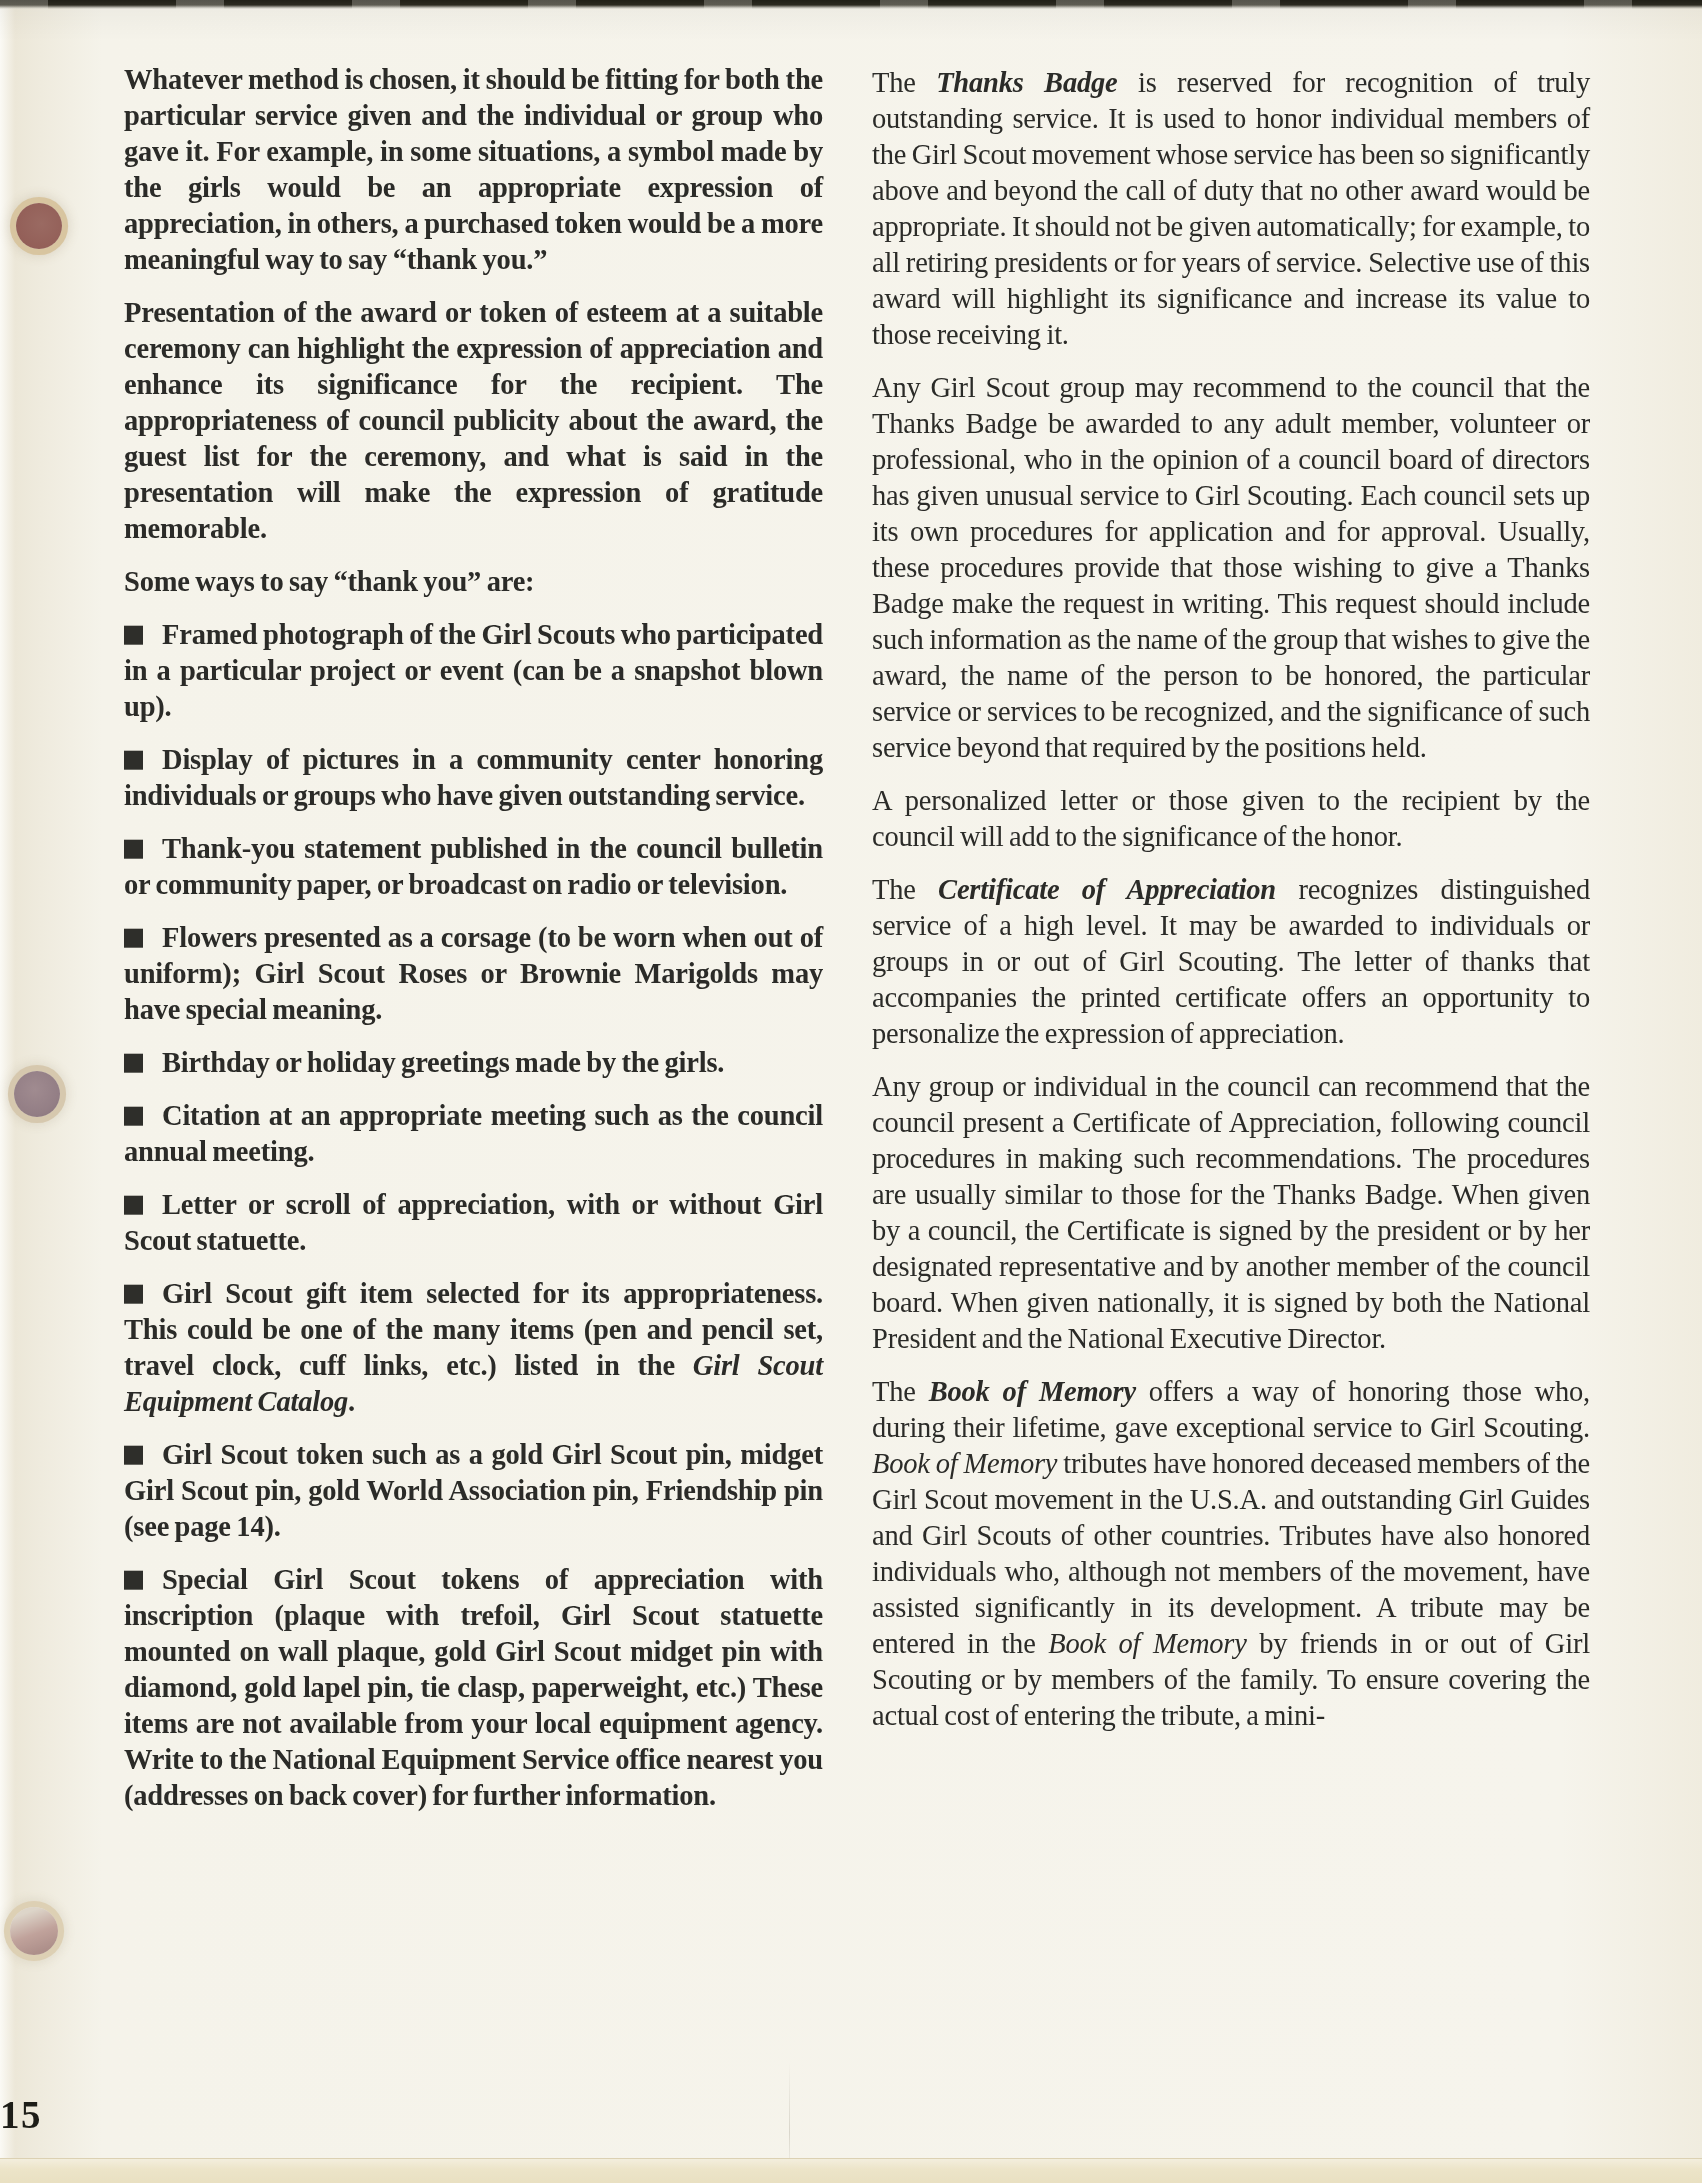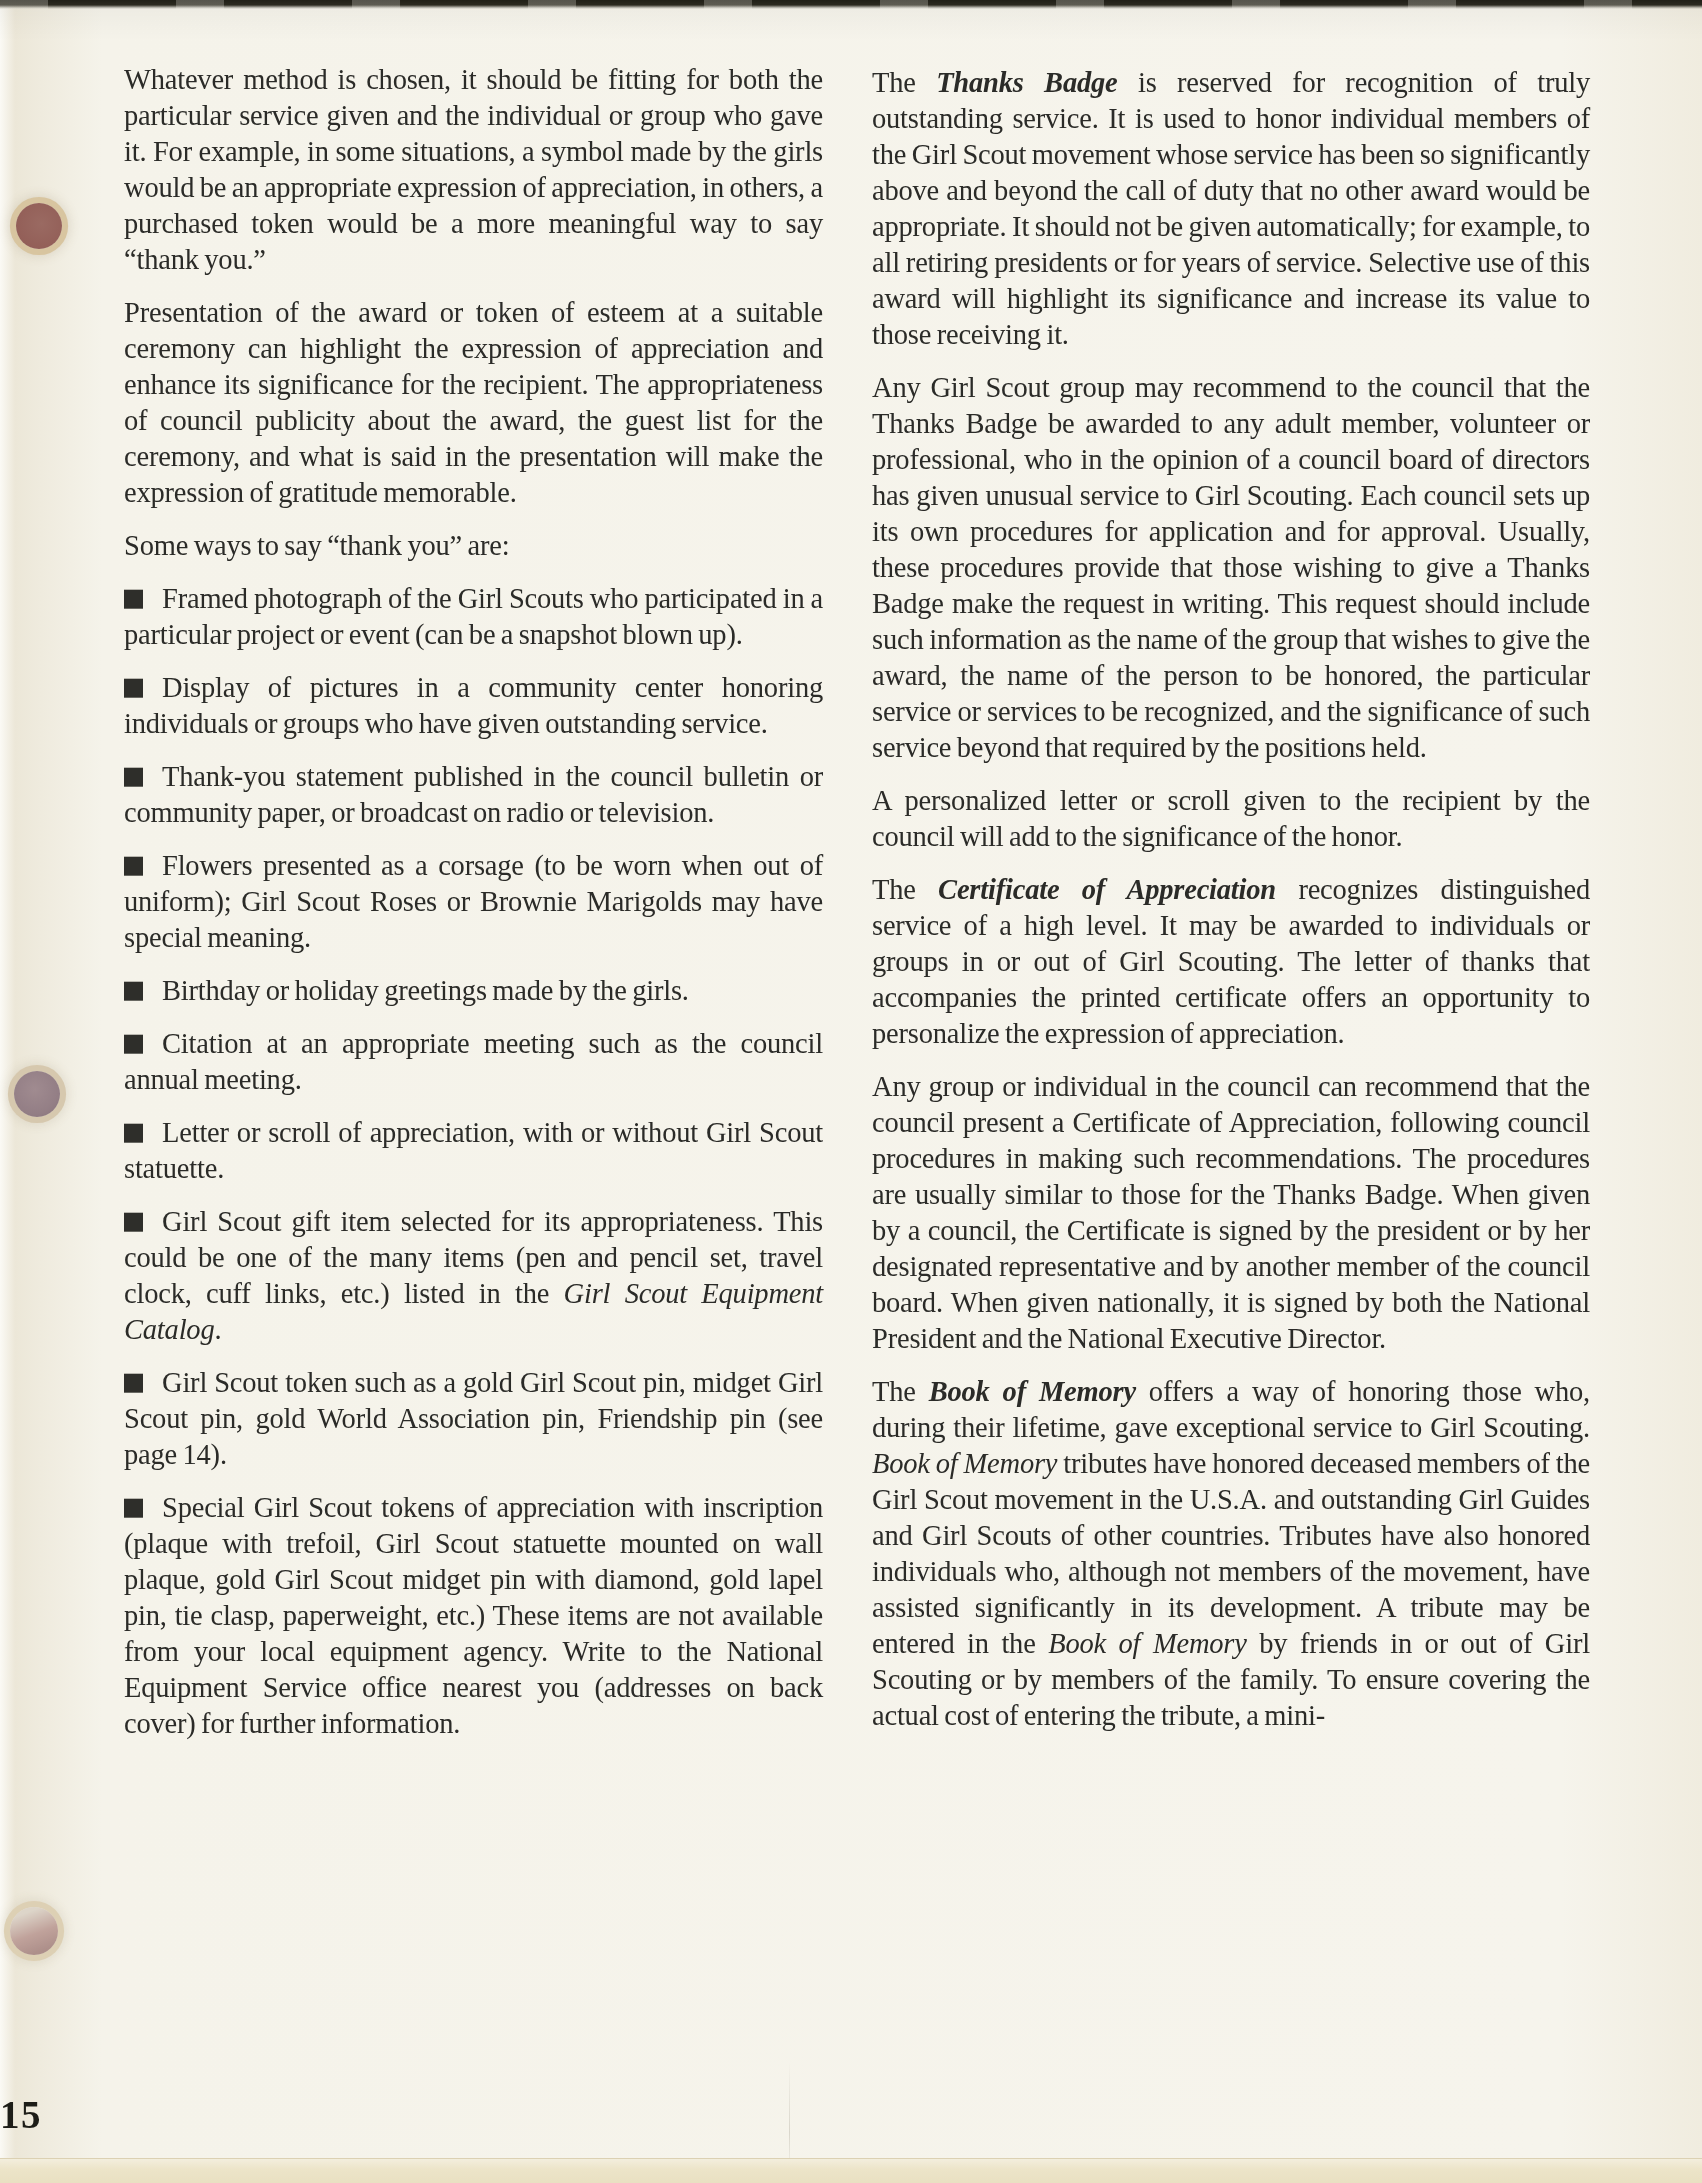--- a/index.html
+++ b/index.html
@@ -48,21 +48,21 @@
     box-shadow:0 0 0 6.1px #ddd0b4, 0 0 12.2px 6.8px rgba(120,100,60,0.14);
   }
   
   .col{
     position:absolute;
     font-size:28.5px;line-height:36px;
     text-align:justify;
     letter-spacing:-0.2px;
     word-spacing:-1.4px;
   }
-  .col-left{left:124px;top:62px;width:699px;}
+  .col-left{left:124px;top:62px;width:699px;font-weight:bold;}
   .col-right{left:872px;top:65px;width:718px;}
   p.para{margin:0 0 17px 0;}
   .run-i{font-style:italic;}
   .run-bi{font-style:italic;font-weight:bold;}
   .bullet-square{
     display:inline-block;width:19px;height:19px;
     background:#2e2e2a;margin-right:19px;transform:translateY(0.7px);
   }
   .page-number{
     position:absolute;left:0;right:0;top:2092px;
@@ -92,21 +92,21 @@
       <p class="para bullet"><span class="bullet-square"></span><span>Birthday or holiday greetings made by the girls.</span></p>
       <p class="para bullet"><span class="bullet-square"></span><span>Citation at an appropriate meeting such as the council annual meeting.</span></p>
       <p class="para bullet"><span class="bullet-square"></span><span>Letter or scroll of appreciation, with or without Girl Scout statuette.</span></p>
       <p class="para bullet"><span class="bullet-square"></span><span>Girl Scout gift item selected for its appropriateness. This could be one of the many items (pen and pencil set, travel clock, cuff links, etc.) listed in the </span><span class="run-i">Girl Scout Equipment Catalog</span><span>.</span></p>
       <p class="para bullet"><span class="bullet-square"></span><span>Girl Scout token such as a gold Girl Scout pin, midget Girl Scout pin, gold World Association pin, Friendship pin (see page 14).</span></p>
       <p class="para bullet"><span class="bullet-square"></span><span>Special Girl Scout tokens of appreciation with inscription (plaque with trefoil, Girl Scout statuette mounted on wall plaque, gold Girl Scout midget pin with diamond, gold lapel pin, tie clasp, paperweight, etc.) These items are not available from your local equipment agency. Write to the National Equipment Service office nearest you (addresses on back cover) for further information.</span></p>
     </div>
   <div class="col col-right">
       <p class="para body"><span>The </span><span class="run-bi">Thanks Badge</span><span> is reserved for recognition of truly outstanding service. It is used to honor individual members of the Girl Scout movement whose service has been so significantly above and beyond the call of duty that no other award would be appropriate. It should not be given automatically; for example, to all retiring presidents or for years of service. Selective use of this award will highlight its significance and increase its value to those receiving it.</span></p>
       <p class="para body"><span>Any Girl Scout group may recommend to the council that the Thanks Badge be awarded to any adult member, volunteer or professional, who in the opinion of a council board of directors has given unusual service to Girl Scouting. Each council sets up its own procedures for application and for approval. Usually, these procedures provide that those wishing to give a Thanks Badge make the request in writing. This request should include such information as the name of the group that wishes to give the award, the name of the person to be honored, the particular service or services to be recognized, and the significance of such service beyond that required by the positions held.</span></p>
-      <p class="para body"><span>A personalized letter or scroll given to the recipient by the council will add to the significance of the honor.</span></p>
+      <p class="para body"><span>A personalized letter or those given to the recipient by the council will add to the significance of the honor.</span></p>
       <p class="para body"><span>The </span><span class="run-bi">Certificate of Appreciation</span><span> recognizes distinguished service of a high level. It may be awarded to individuals or groups in or out of Girl Scouting. The letter of thanks that accompanies the printed certificate offers an opportunity to personalize the expression of appreciation.</span></p>
       <p class="para body"><span>Any group or individual in the council can recommend that the council present a Certificate of Appreciation, following council procedures in making such recommendations. The procedures are usually similar to those for the Thanks Badge. When given by a council, the Certificate is signed by the president or by her designated representative and by another member of the council board. When given nationally, it is signed by both the National President and the National Executive Director.</span></p>
       <p class="para body"><span>The </span><span class="run-bi">Book of Memory</span><span> offers a way of honoring those who, during their lifetime, gave exceptional service to Girl Scouting. </span><span class="run-i">Book of Memory</span><span> tributes have honored deceased members of the Girl Scout movement in the U.S.A. and outstanding Girl Guides and Girl Scouts of other countries. Tributes have also honored individuals who, although not members of the movement, have assisted significantly in its development. A tribute may be entered in the </span><span class="run-i">Book of Memory</span><span> by friends in or out of Girl Scouting or by members of the family. To ensure covering the actual cost of entering the tribute, a mini-</span></p>
     </div>
 
   <div class="page-number">15</div>
 
   <div class="page-crease"></div>
   <div class="page-edge-bottom"></div>
 </div>

